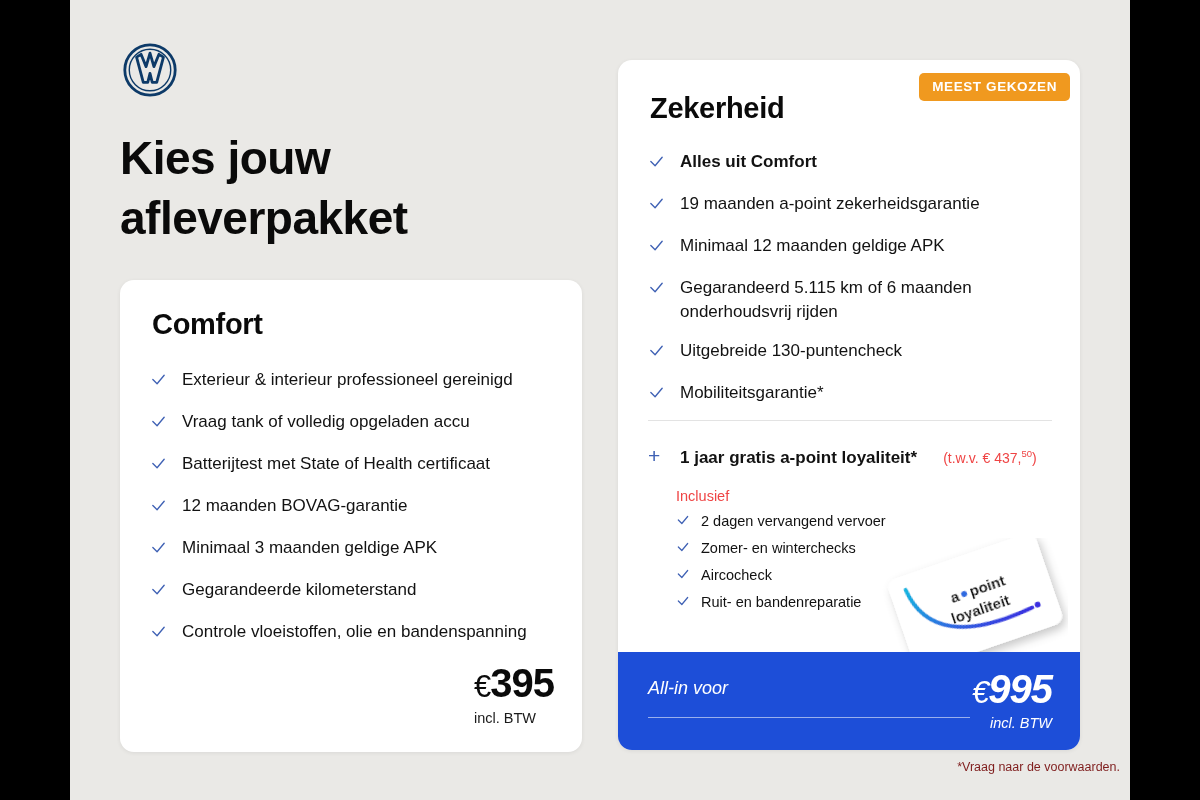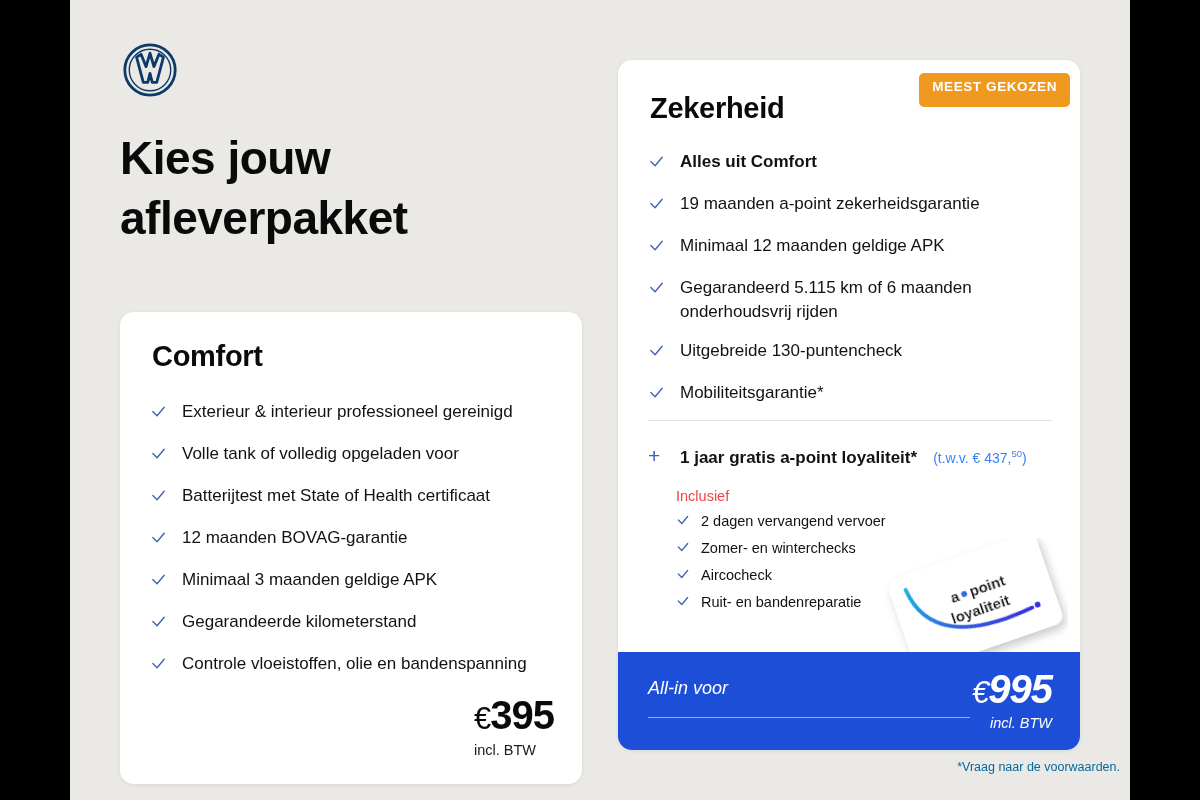--- a/index.html
+++ b/index.html
@@ -60,21 +60,20 @@
     border-radius: 14px;
     box-shadow: 0 1px 4px rgba(0,0,0,.07);
   }
 
   
   #card-comfort {
     left: 50px;
     top: 280px;
     width: 462px;
     height: 472px;
-    margin-top: 32px;
   }
   #card-comfort .card-title {
     position: absolute;
     left: 32px;
     top: 28px;
     font-size: 29px;
     font-weight: 700;
     letter-spacing: -0.3px;
     color: #0a0a0a;
   }
@@ -104,21 +103,21 @@
   }
   .badge {
     position: absolute;
     right: 10px;
     top: 13px;
     background: #f0991f;
     color: #ffffff;
     font-size: 13.5px;
     font-weight: 700;
     letter-spacing: .6px;
-    padding: 6px 13px 13px;
+    padding: 6px 13px 7px;
     border-radius: 5px;
     white-space: nowrap;
   }
   #card-zekerheid .feature-list {
     position: absolute;
     left: 30px;
     top: 90px;
     right: 20px;
   }
 
@@ -162,23 +161,23 @@
   .bonus-row .plus {
     flex: 0 0 auto;
     width: 24px;
     margin-right: 8px;
     color: #3f61b4;
     font-size: 21px;
     line-height: 20px;
   }
   .bonus-row .bonus-label { font-weight: 700; white-space: nowrap; }
   .bonus-row .bonus-value {
-    margin-left: 16px;
+    margin-left: 26px;
     font-size: 14px;
-    color: #3b82f6;
+    color: #ef4444;
     white-space: nowrap;
   }
   .bonus-row .bonus-value sup { font-size: 9.5px; }
 
   .inclusief-title {
     position: absolute;
     left: 58px;
     top: 428px;
     font-size: 14.5px;
     color: #ef4444;
@@ -277,21 +276,21 @@
   }
   .allin .allin-price .amount .cur { font-weight: 400; font-size: 31px; }
   .allin .allin-price .vat { font-size: 14.5px; margin-top: 1px; }
 
   
   .footnote {
     position: absolute;
     right: 10px;
     top: 760px;
     font-size: 12.5px;
-    color: #0369a1;
+    color: #7f1d1d;
   }
 </style>
 </head>
 <body>
 
 <div id="stage">
 
   <div id="canvas">
 
     <div class="vw-logo">
@@ -316,21 +315,21 @@
               </svg>
           </span>
           <span class="txt">Exterieur &amp; interieur professioneel gereinigd</span>
         </div>
         <div class="feat">
           <span class="check">
             <svg viewBox="0 0 24 24" width="17" height="17" fill="none" stroke="currentColor" stroke-width="1.9" stroke-linecap="round" stroke-linejoin="round">
                 <polyline points="4,12 10,18 20,6"></polyline>
               </svg>
           </span>
-          <span class="txt">Volle tank of volledig opgeladen voor</span>
+          <span class="txt">Vraag tank of volledig opgeladen accu</span>
         </div>
         <div class="feat">
           <span class="check">
             <svg viewBox="0 0 24 24" width="17" height="17" fill="none" stroke="currentColor" stroke-width="1.9" stroke-linecap="round" stroke-linejoin="round">
                 <polyline points="4,12 10,18 20,6"></polyline>
               </svg>
           </span>
           <span class="txt">Batterijtest met State of Health certificaat</span>
         </div>
         <div class="feat">

